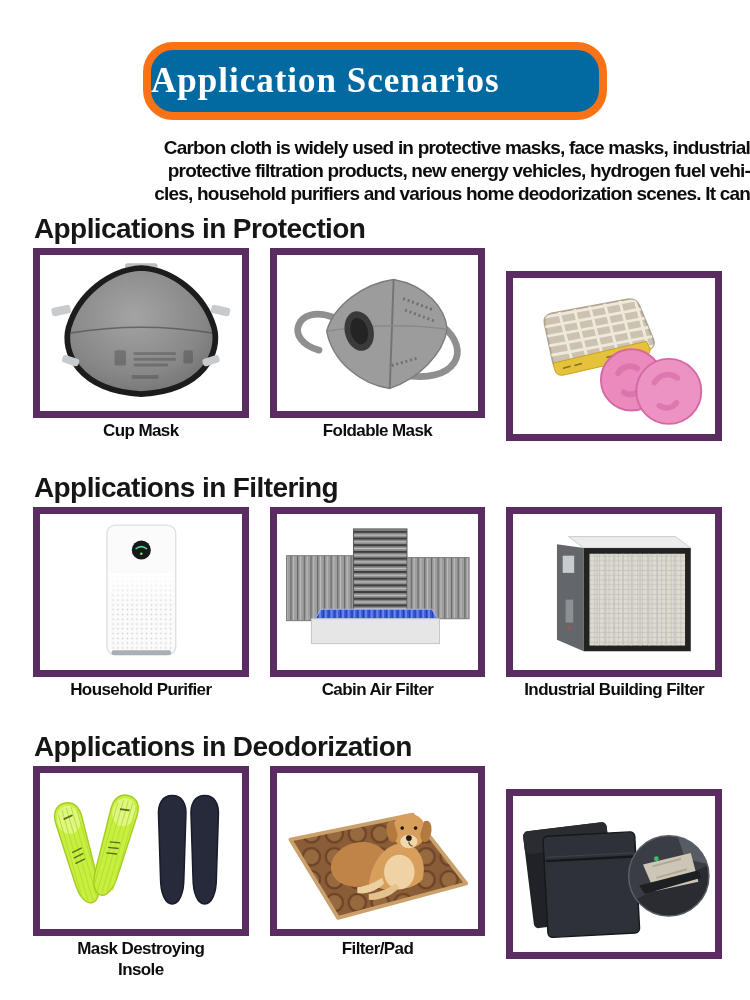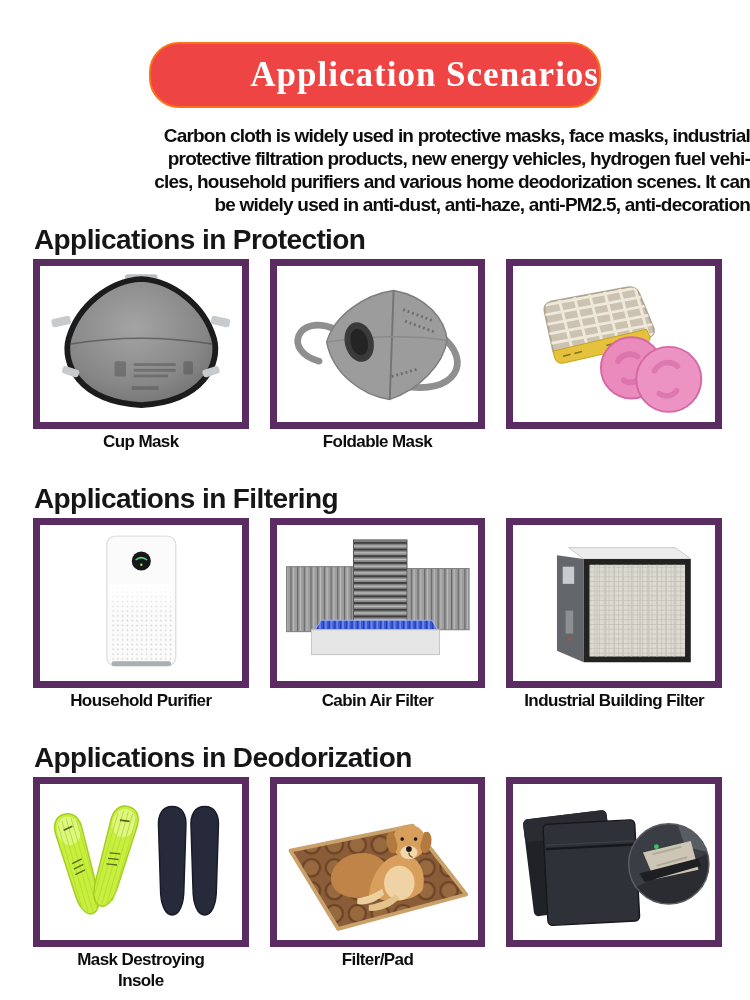--- a/index.html
+++ b/index.html
@@ -2,36 +2,36 @@
 <html><head>
 <meta charset="utf-8">
 <style>
   html,body{margin:0;padding:0;}
   body{
     width:750px;height:1000px;overflow:hidden;background:#ffffff;
     font-family:"Liberation Sans",sans-serif;color:#111;
   }
   .banner{
     width:448px;height:62px;margin:42px auto 0;
-    background:#ef4444;border:2px solid #f97316;border-radius:30px;
-    display:flex;align-items:center;justify-content:flex-end;
+    background:#0369a1;border:8px solid #f97316;border-radius:30px;
+    display:flex;align-items:center;justify-content:flex-start;
   }
   .banner-title{
     font-family:"Liberation Serif",serif;font-weight:700;font-size:35px;
     color:#ffffff;letter-spacing:1px;
   }
   .intro{
     margin-top:16px;text-align:right;font-weight:700;font-size:19px;
     letter-spacing:-0.8px;line-height:23px;color:#0d0d0d;
   }
   .section-heading{
     font-size:28px;font-weight:700;letter-spacing:-0.6px;
     margin:8px 0 3px 34px;line-height:32px;color:#161616;
   }
-  .grid{display:flex;gap:21px;padding:0 28px 0 33px;}
+  .grid{display:flex;gap:21px;padding:0 28px 0 33px;align-items:center;}
   .col{flex:1;min-width:0;}
   .card{
     height:156px;border:7px solid #5b2c62;background:#ffffff;overflow:hidden;
   }
   .card svg{display:block;width:100%;height:100%;}
   .caption{
     min-height:44px;margin-top:2px;text-align:center;font-weight:700;
     font-size:17px;line-height:21px;letter-spacing:-0.6px;color:#0d0d0d;
   }
   .cap-line{white-space:nowrap;}
@@ -43,21 +43,20 @@
 <div>
 
   <div class="banner">
     <span class="banner-title">Application Scenarios</span>
   </div>
 
   <div class="intro">
     <div class="intro-line">Carbon cloth is widely used in protective masks, face masks, industrial</div>
     <div class="intro-line">protective filtration products, new energy vehicles, hydrogen fuel vehi-</div>
     <div class="intro-line">cles, household purifiers and various home deodorization scenes. It can</div>
-    <div class="intro-line">be widely used in anti-dust, anti-haze, anti-PM2.5, anti-decoration</div>
   </div>
 
   <div>
     <div class="section-heading">Applications in Protection</div>
     <div class="grid">
 
       <div class="col">
         <div class="card">
           <svg viewBox="0 0 211 156">
             <defs>

